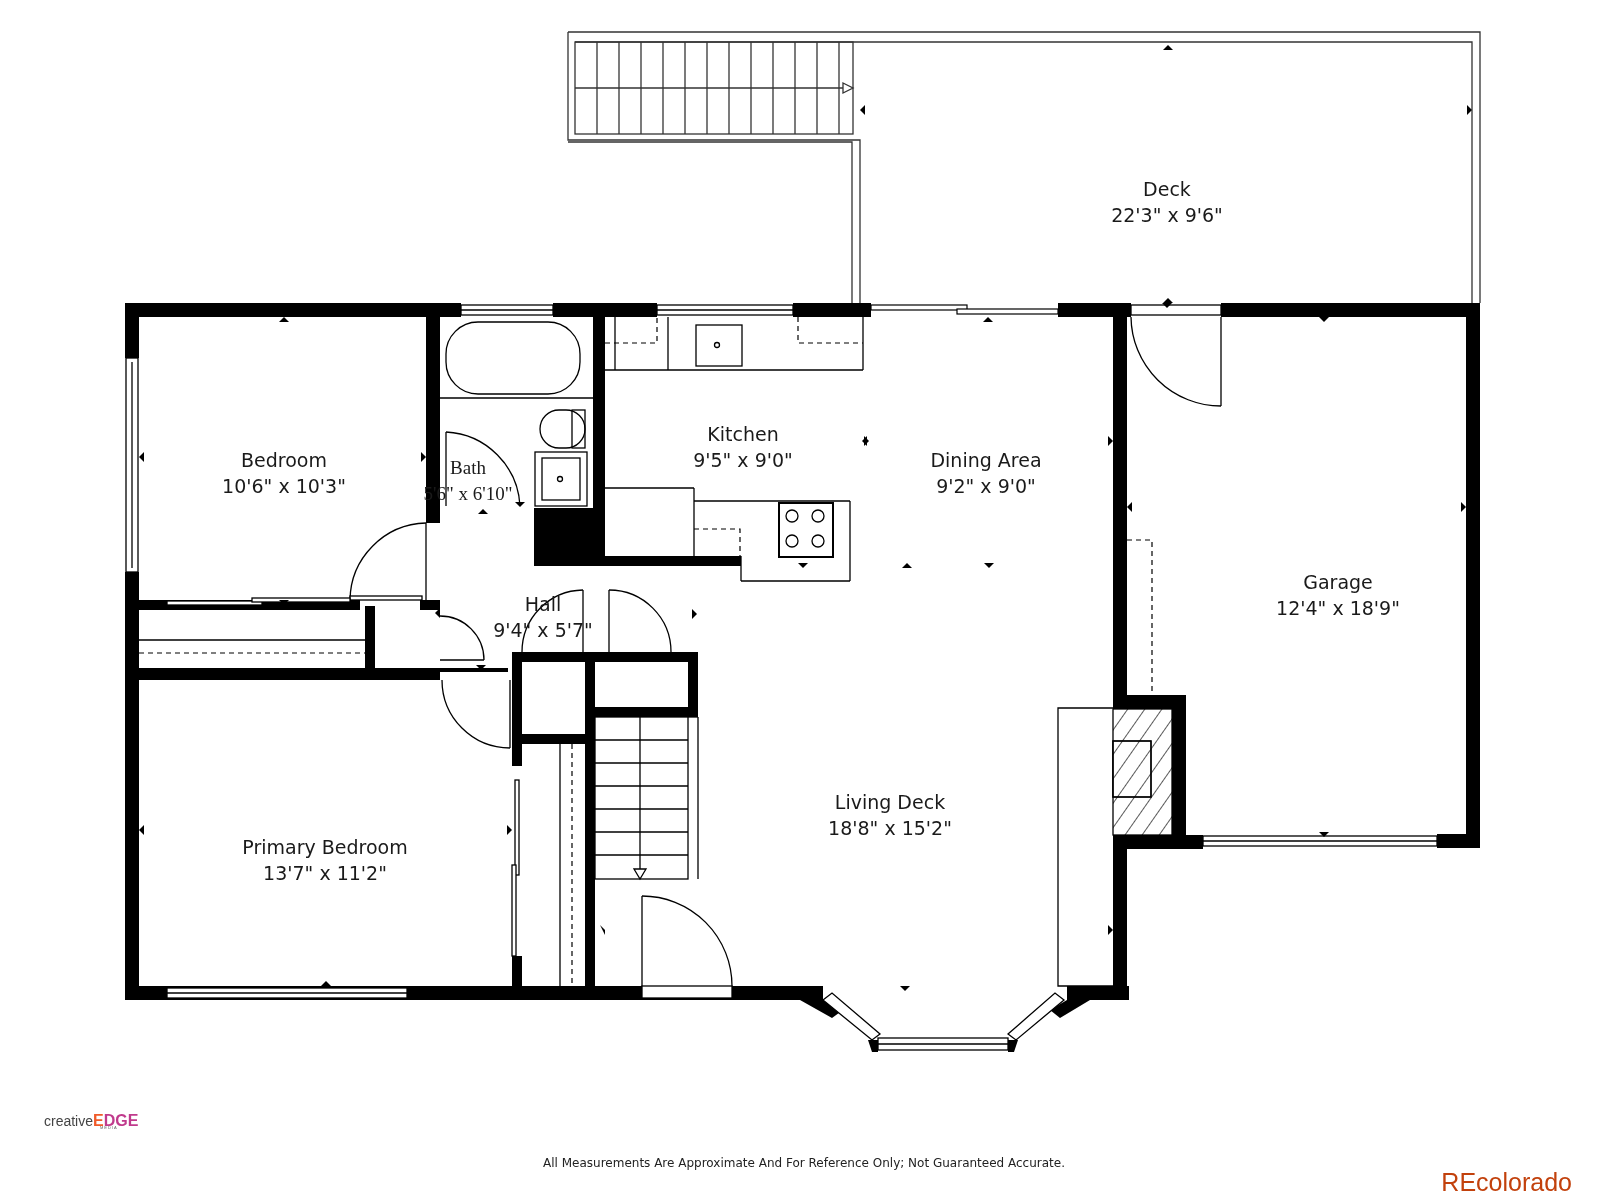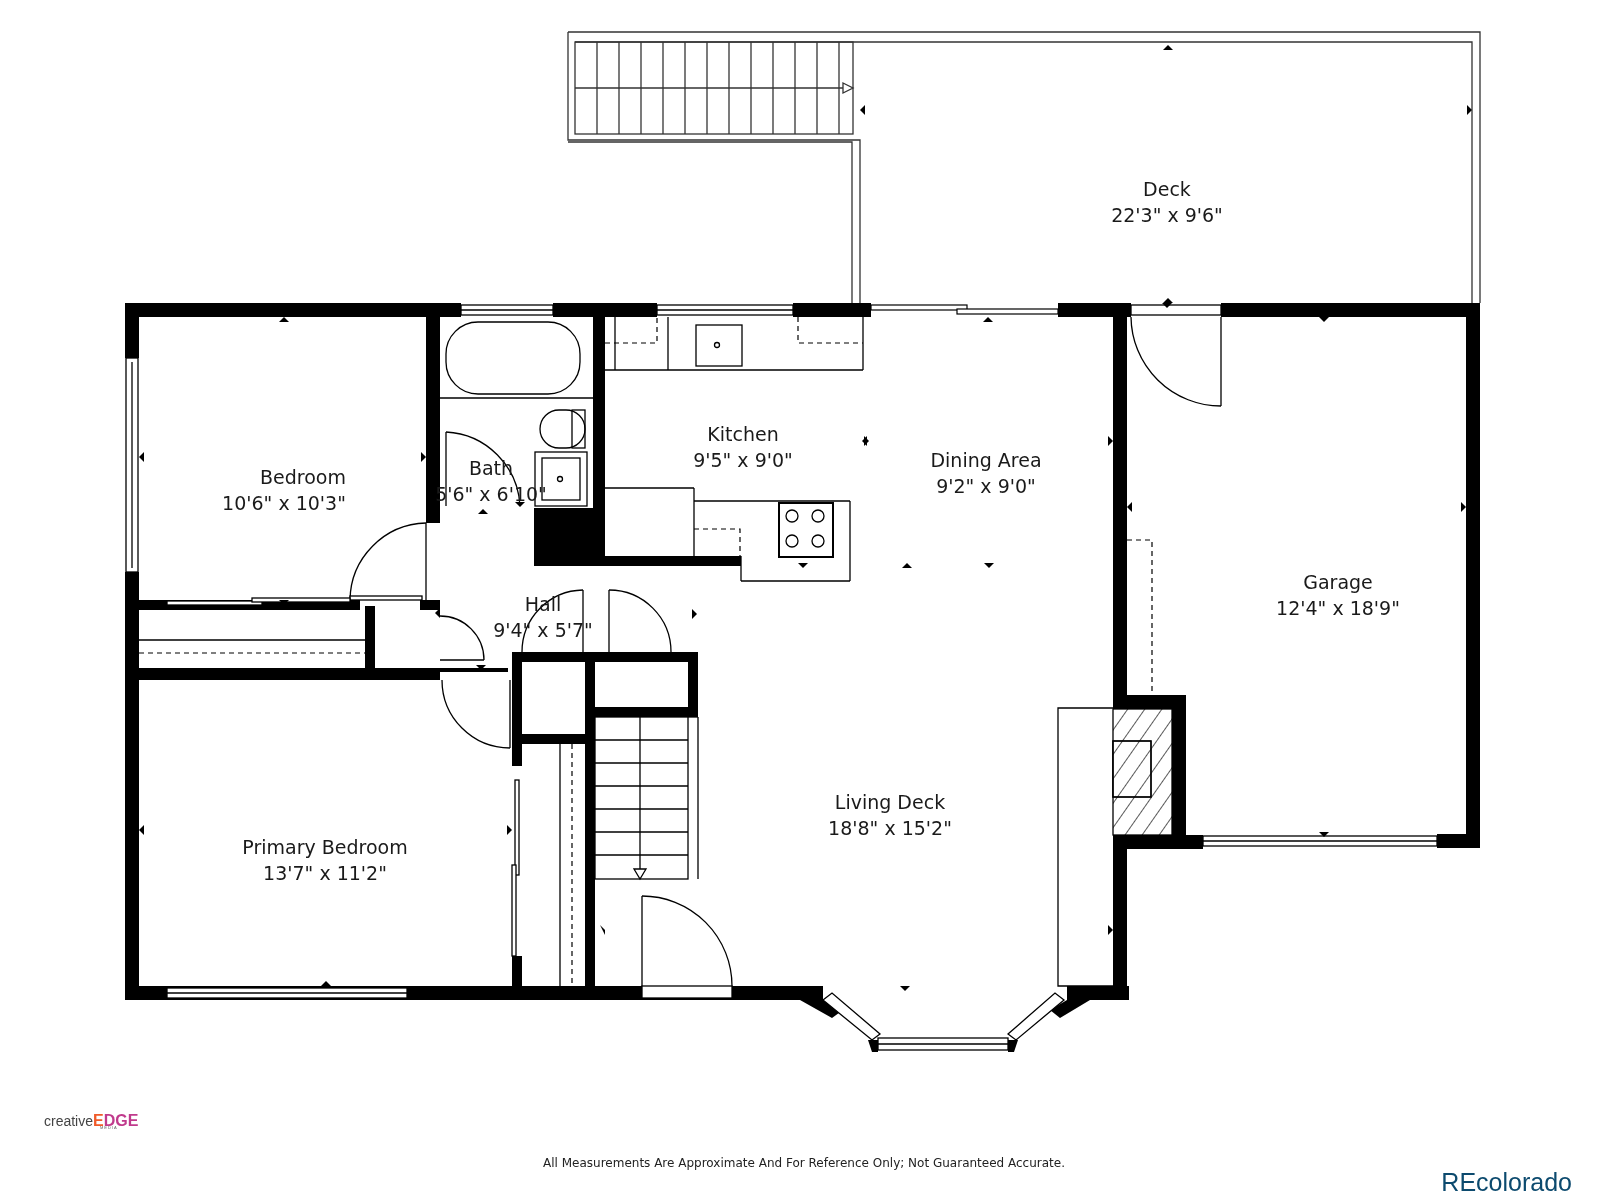--- a/index.html
+++ b/index.html
@@ -10,21 +10,21 @@
                 white-space: nowrap; font-size: 19px; line-height: 26px; color: #1a1a1a; margin-top: 24px; }
   .room-label .dim { display: block; }
   .logo { position: absolute; left: 44px; top: 1112px; font-family: "Liberation Sans", sans-serif; }
   .logo .creative { font-size: 14px; color: #444; letter-spacing: 0px; }
   .logo .edge { font-size: 16px; font-weight: bold; color: #c03a8c; }
   .logo .edge b { color: #f05a28; font-weight: bold; }
   .logo .media { position: absolute; left: 56px; top: 13px; font-size: 4px; letter-spacing: 1px; color: #666; }
   .disclaimer { position: absolute; left: 4px; width: 1600px; top: 1156px; text-align: center;
                 font-size: 12px; color: #222; }
   .watermark { position: absolute; right: 28px; top: 1168px; font-family: "Liberation Sans", sans-serif;
-               font-size: 25px; color: #0c4a6e; }
+               font-size: 25px; color: #c2410c; }
 </style>
 </head>
 <body>
 
 <svg id="plan" width="1600" height="1200" viewBox="0 0 1600 1200" xmlns="http://www.w3.org/2000/svg">
   <defs>
     <pattern id="hatch" width="14" height="14" patternUnits="userSpaceOnUse" patternTransform="rotate(35)">
       <line x1="0" y1="0" x2="0" y2="14" stroke="#000" stroke-width="1.3"></line>
     </pattern>
   </defs>
@@ -262,25 +262,25 @@
     <polygon points="1319,317 1324,322 1329,317"></polygon>
     <polygon points="1319,832 1324,837 1329,832"></polygon>
     <polygon points="1162,303 1167,308 1172,303"></polygon>
   </g>
 </svg>
 
 <div class="room-label" style="left:1167px; top:152px;">
   <span>Deck</span>
   <span class="dim">22'3" x 9'6"</span>
 </div>
-<div class="room-label" style="left:284px; top:440px;text-align:right;">
+<div class="room-label" style="left:284px; top:423px;">
   <span>Bedroom</span>
   <span class="dim">10'6" x 10'3"</span>
 </div>
-<div class="room-label" style="left:491px; top:431px;">
+<div class="room-label" style="left:468px; top:431px;font-family:Liberation Serif, serif;">
   <span>Bath</span>
   <span class="dim">5'6" x 6'10"</span>
 </div>
 <div class="room-label" style="left:743px; top:397px;">
   <span>Kitchen</span>
   <span class="dim">9'5" x 9'0"</span>
 </div>
 <div class="room-label" style="left:986px; top:423px;">
   <span>Dining Area</span>
   <span class="dim">9'2" x 9'0"</span>

